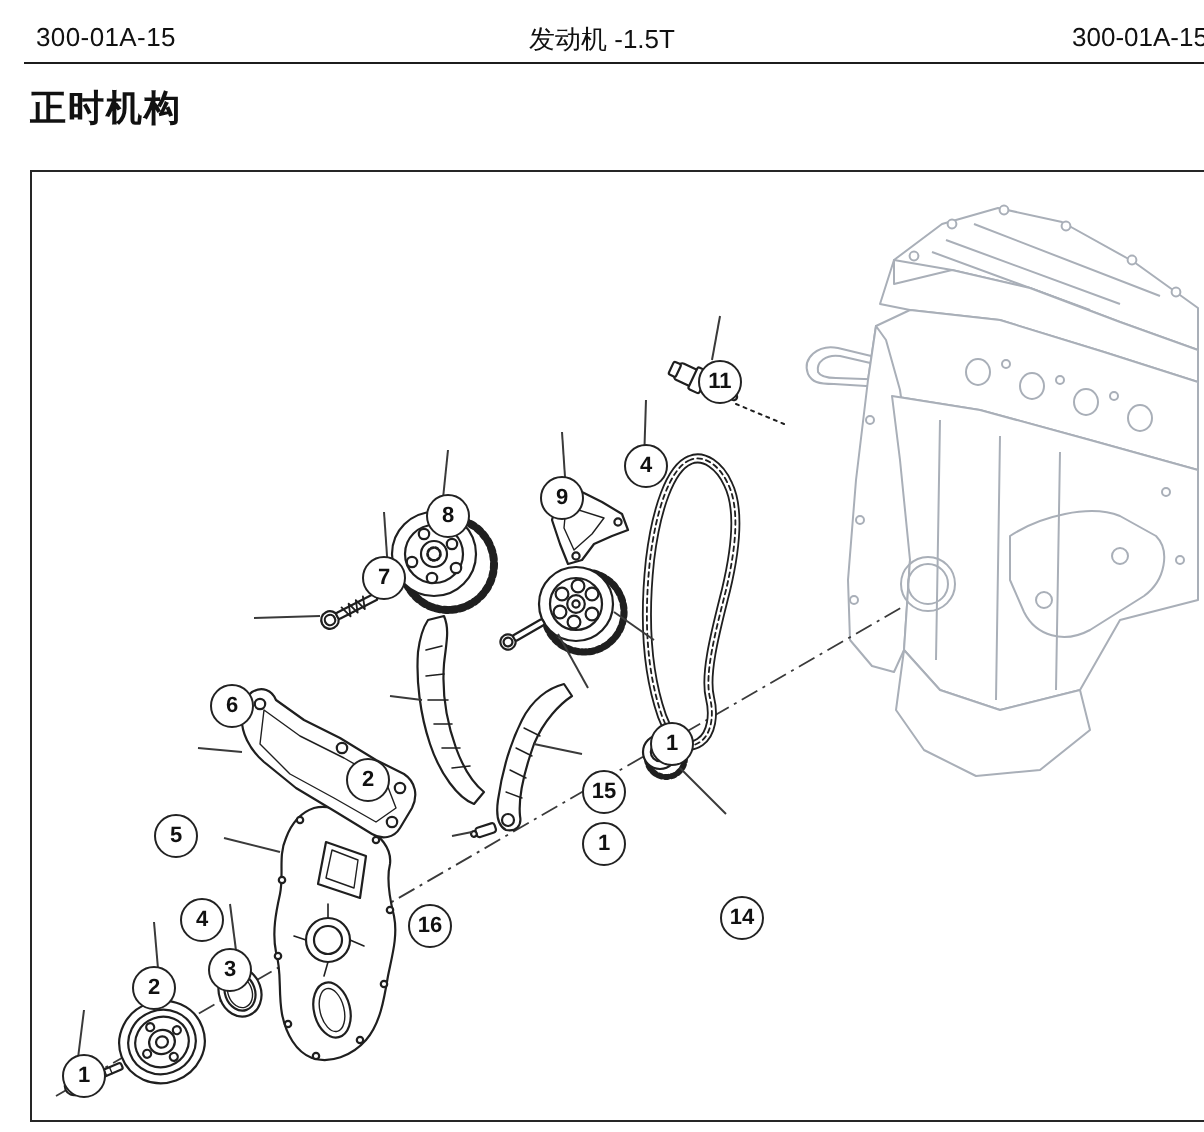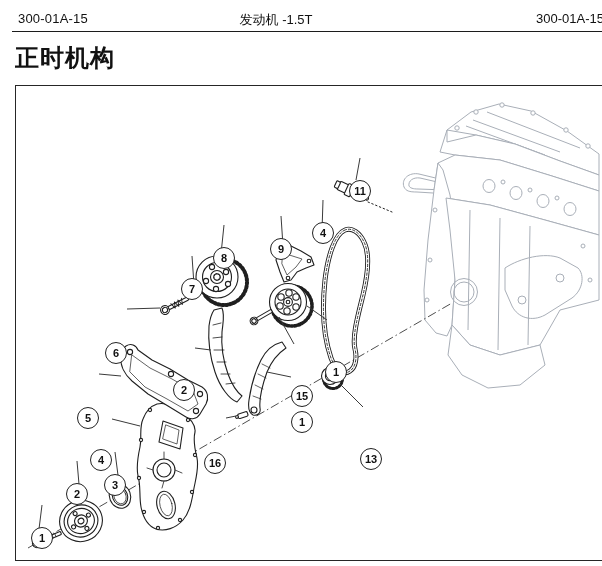--- a/index.html
+++ b/index.html
@@ -3,24 +3,24 @@
 <meta charset="utf-8">
 <style>
   html,body{margin:0;padding:0;}
   body{
     width:602px;height:566px;position:relative;overflow:hidden;
     background:#ffffff;
     font-family:"Liberation Sans","DejaVu Sans",sans-serif;
     color:#111;
   }
   .hdr-left{position:absolute;left:18px;top:11px;font-size:13px;letter-spacing:.2px;}
-  .hdr-center{position:absolute;left:0;top:11px;width:552px;text-align:center;font-size:13px;}
+  .hdr-center{position:absolute;left:0;top:11px;width:602px;text-align:center;font-size:13px;}
   .hdr-right{position:absolute;left:536px;top:11px;font-size:13px;white-space:nowrap;}
   .hdr-rule{position:absolute;left:12px;top:31px;width:600px;height:0;border-top:1.6px solid #1c1c1c;}
-  .sec-title{position:absolute;left:15px;top:42px;font-size:24px;font-weight:600;letter-spacing:1px;}
+  .sec-title{position:absolute;left:15px;top:42px;font-size:18px;font-weight:600;letter-spacing:1px;}
   .figure-box{
     position:absolute;left:15px;top:85px;width:600px;height:476px;
     border:1.7px solid #262626;background:#fff;box-sizing:border-box;
   }
   svg.diagram{position:absolute;left:0;top:0;width:602px;height:566px;z-index:2;}
   .callout{
     position:absolute;width:22px;height:22px;border-radius:50%;
     border:1.4px solid #222;background:#fff;box-sizing:border-box;
     display:flex;align-items:center;justify-content:center;
     font-size:11px;font-weight:bold;color:#111;z-index:3;line-height:1;margin-top:44px;
@@ -254,17 +254,17 @@
 <div class="callout" style="left:104px;top:430px">3</div>
 <div class="callout" style="left:90px;top:405px">4</div>
 <div class="callout" style="left:77px;top:363px">5</div>
 <div class="callout" style="left:105px;top:298px">6</div>
 <div class="callout" style="left:181px;top:234px">7</div>
 <div class="callout" style="left:213px;top:203px">8</div>
 <div class="callout" style="left:270px;top:194px">9</div>
 <div class="callout" style="left:312px;top:178px">4</div>
 <div class="callout" style="left:349px;top:136px">11</div>
 <div class="callout" style="left:325px;top:317px">1</div>
-<div class="callout" style="left:360px;top:404px">13</div>
+<div class="callout" style="left:360px;top:404px">14</div>
 <div class="callout" style="left:291px;top:367px">1</div>
 <div class="callout" style="left:291px;top:341px">15</div>
 <div class="callout" style="left:204px;top:408px">16</div>
 <div class="callout" style="left:173px;top:335px">2</div>
 
 </body></html>

